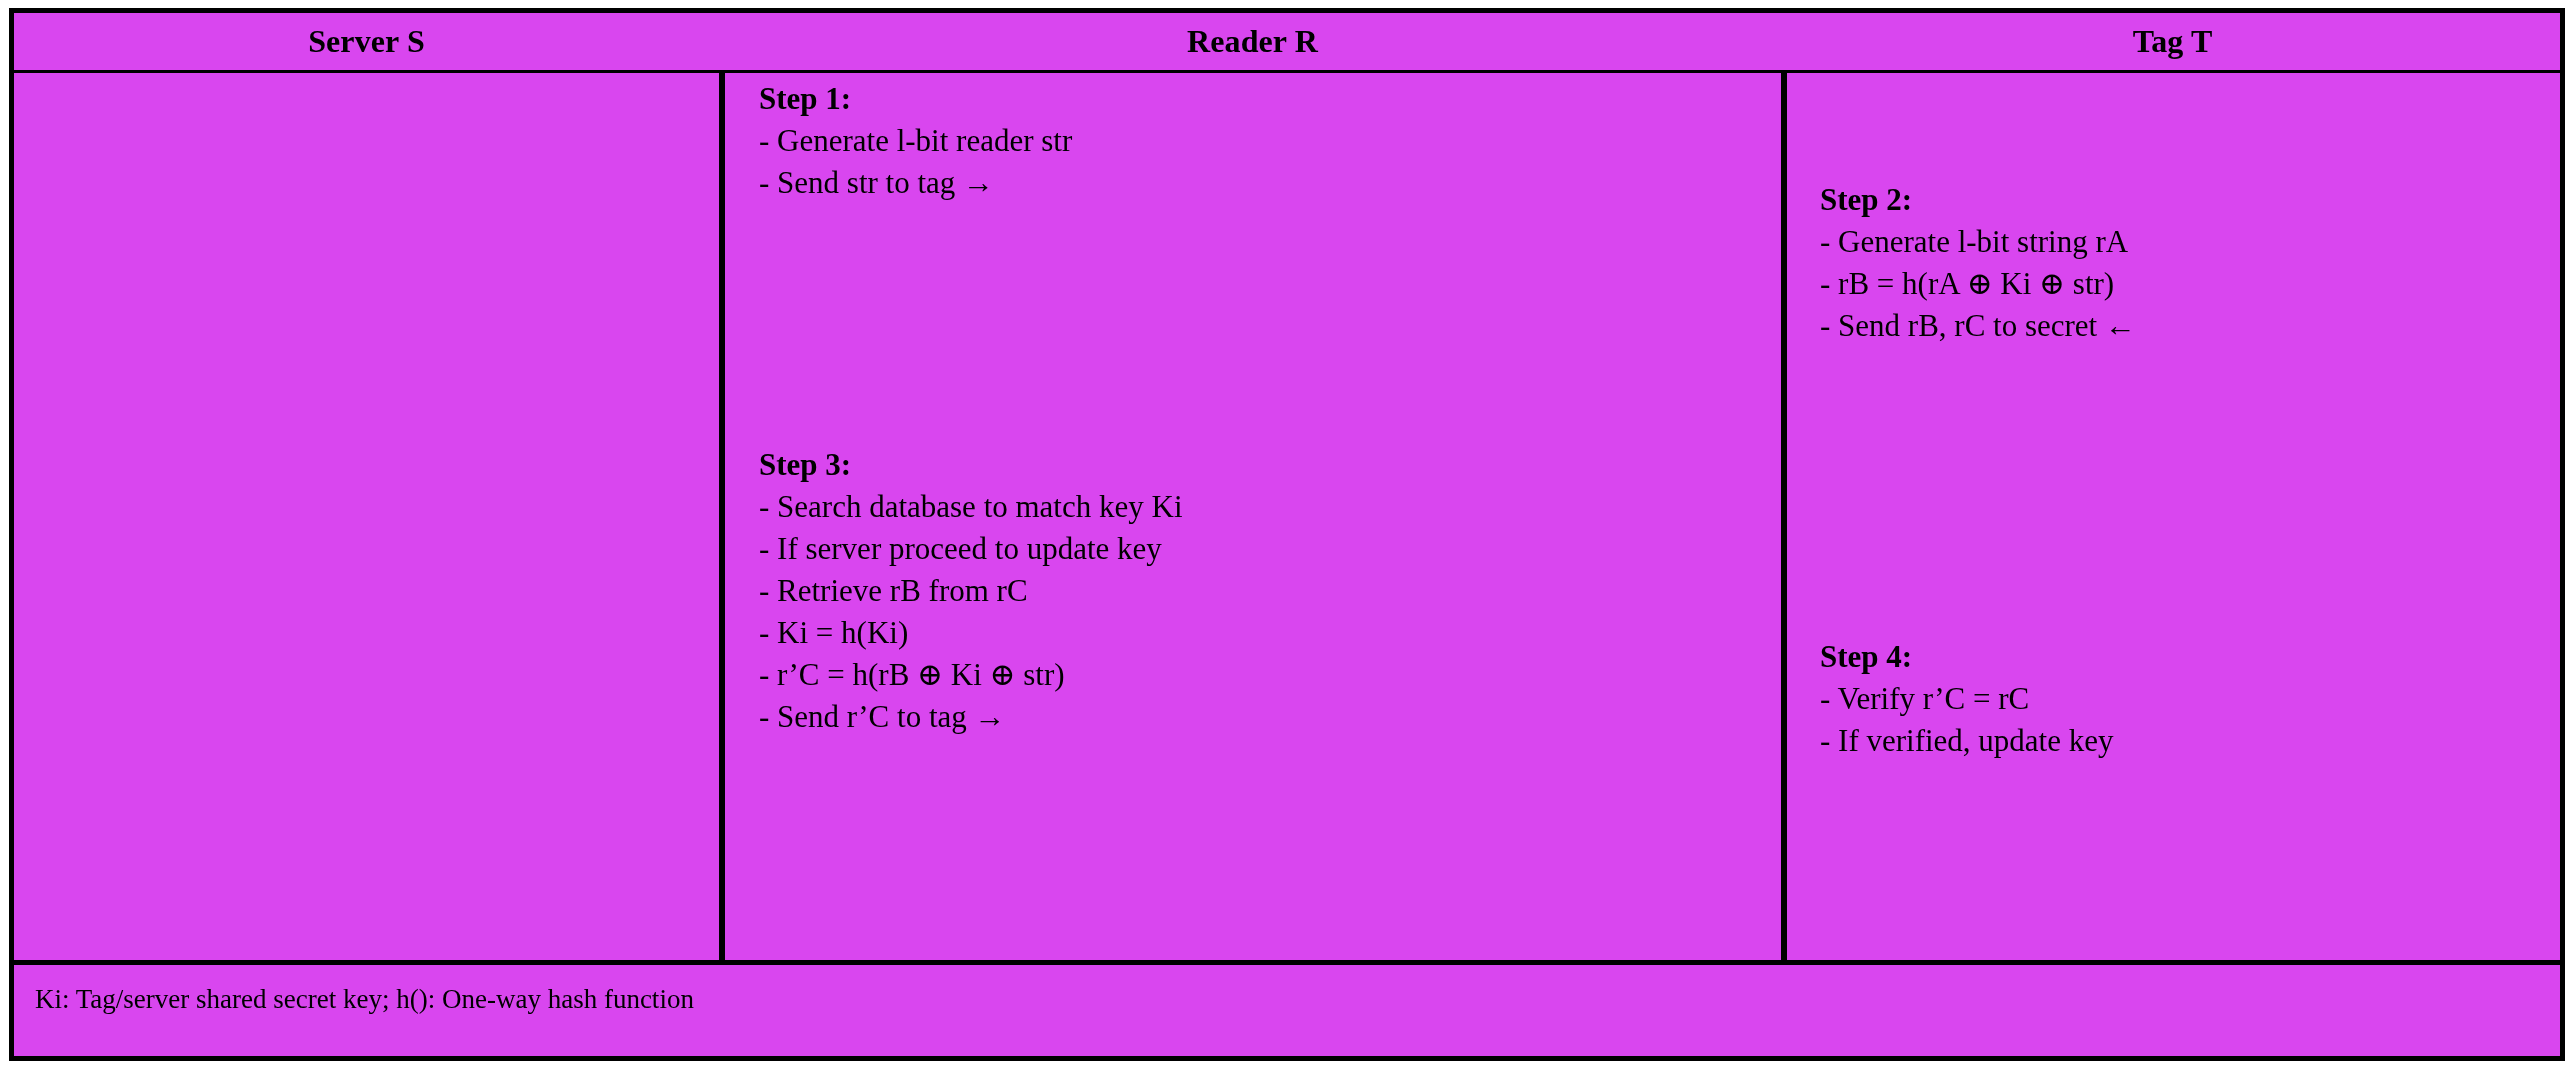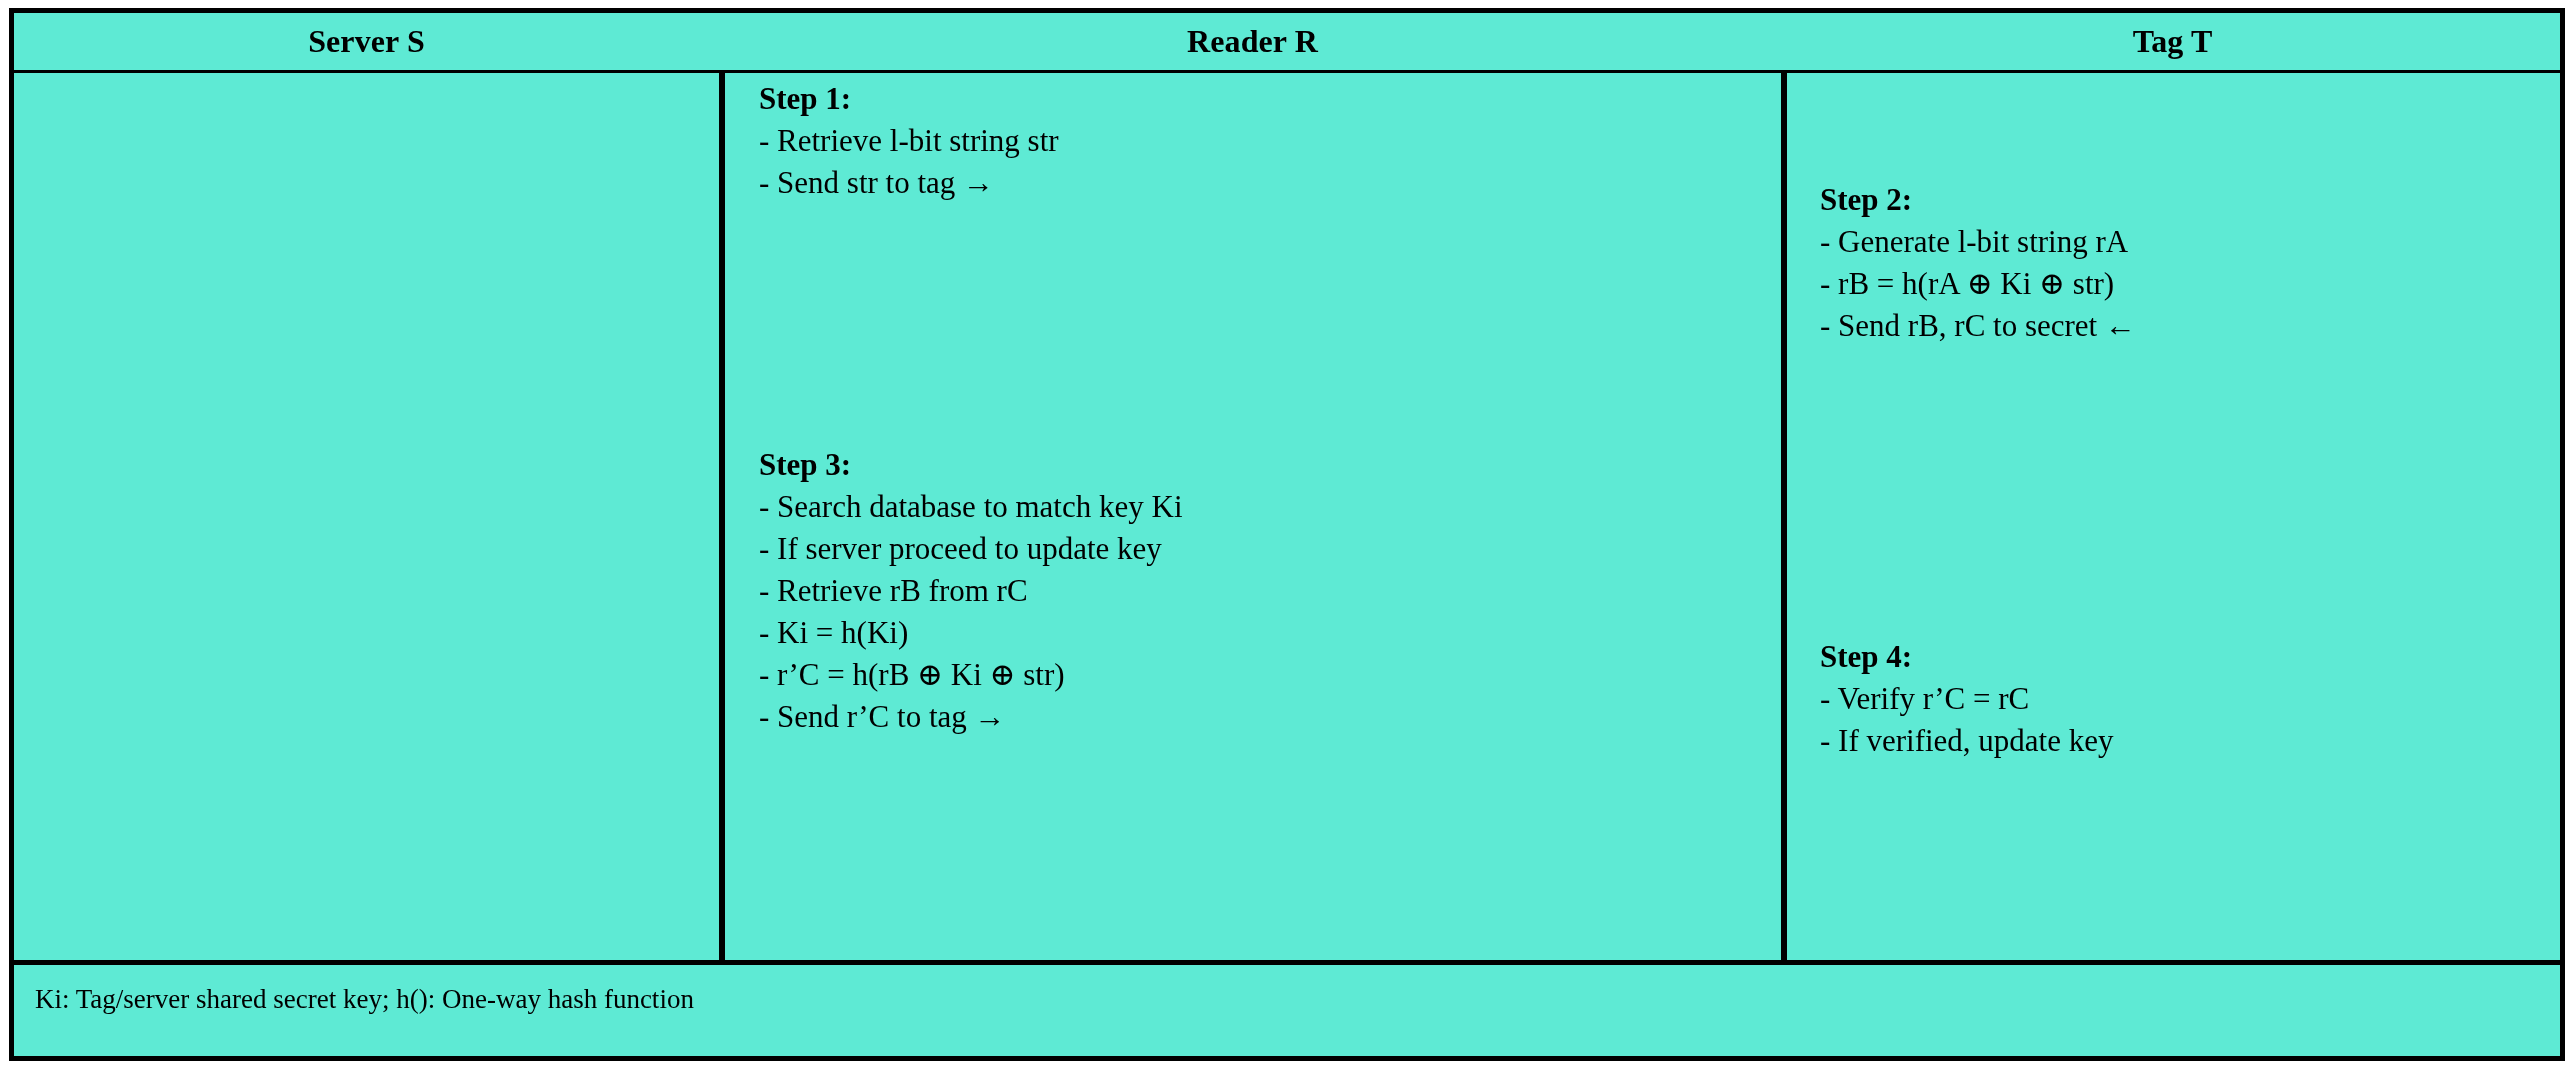--- a/index.html
+++ b/index.html
@@ -19,21 +19,21 @@
     position: absolute;
     left: 9px;
     top: 7.7px;
     width: 2556px;   
     height: 1053px;  
     box-sizing: border-box;
     border-top: 5.6px solid #000;
     border-left: 5.6px solid #000;
     border-right: 5.6px solid #000;
     border-bottom: 5.6px solid #000;
-    background: #5eead4;
+    background: #d946ef;
   }
 
   
   .header-row {
     position: absolute;
     left: 0;
     top: 0;
     width: 100%;
     height: 60px;
     box-sizing: border-box;
@@ -138,21 +138,21 @@
 
     <div class="vdiv vdiv-1"></div>
     <div class="vdiv vdiv-2"></div>
 
     <div class="body-cell cell-server"></div>
 
     <div class="body-cell cell-reader">
 
       <div class="step-block pos-step1">
         <div class="step-title">Step 1:</div>
-        <div class="step-line">- Retrieve l-bit string str</div>
+        <div class="step-line">- Generate l-bit reader str</div>
         <div class="step-line">- Send str to tag →</div>
       </div>
 
       <div class="step-block pos-step3">
         <div class="step-title">Step 3:</div>
         <div class="step-line">- Search database to match key Ki</div>
         <div class="step-line">- If server proceed to update key</div>
         <div class="step-line">- Retrieve rB from rC</div>
         <div class="step-line">- Ki = h(Ki)</div>
         <div class="step-line">- r’C = h(rB ⊕ Ki ⊕ str)</div>

